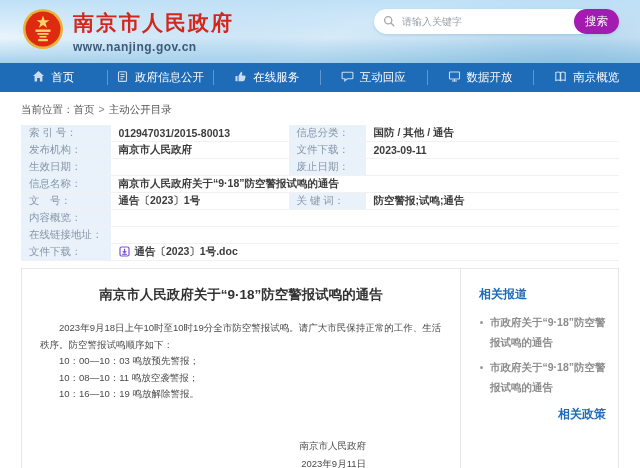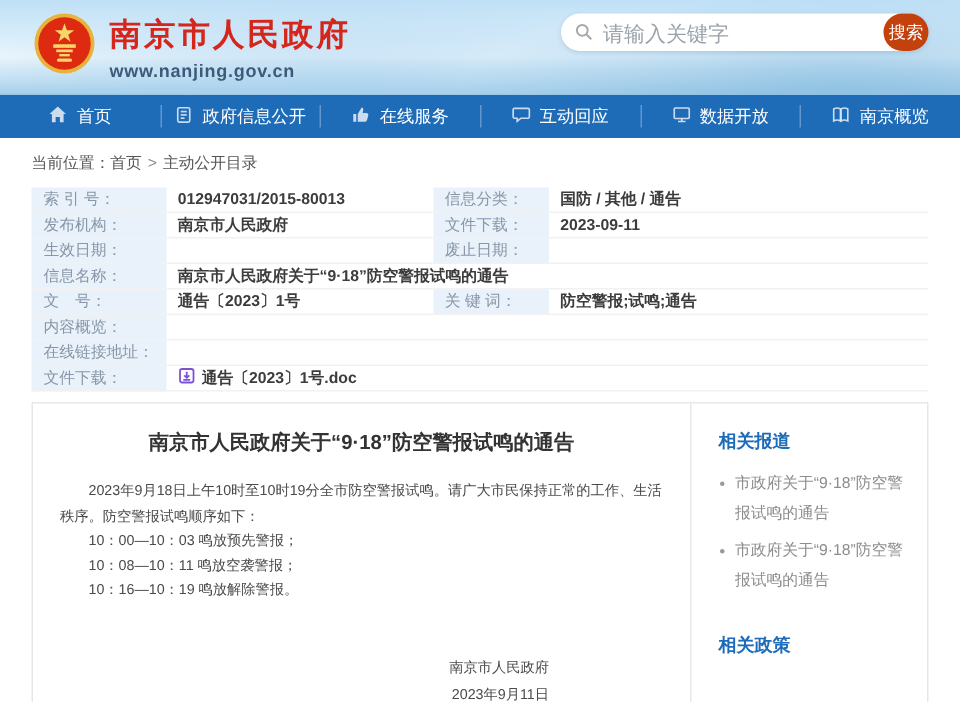--- a/index.html
+++ b/index.html
@@ -13,24 +13,24 @@
       radial-gradient(ellipse 460px 130px at 35% 118%, rgba(170,210,238,.85), rgba(170,210,238,0) 60%),
       linear-gradient(to bottom, #bfe0f6 0%, #dbeefb 42%, #edf7fd 60%, #c6e2f3 84%, #a3cfe9 100%);
   }
   .brand { position:absolute; left:22px; top:8px; display:flex; align-items:center; gap:9px; }
   .brand-text .site-name { font-size:21px; font-weight:bold; color:#d5261c; letter-spacing:2px; }
   .brand-text .site-url { font-size:12px; font-weight:bold; color:#3d5a78; letter-spacing:.5px; text-align:left; margin-top:3px; }
 
   .search { position:absolute; right:21px; top:9px; width:245px; height:25px; background:#fff;
     border-radius:13px; display:flex; align-items:center; box-shadow:0 1px 3px rgba(80,130,170,.25); }
   .search .mag { margin-left:9px; display:flex; }
-  .search input { flex:1; border:none; outline:none; background:transparent; font-size:14px;
+  .search input { flex:1; border:none; outline:none; background:transparent; font-size:10px;
     padding:0 6px; color:#333; font-family:inherit; }
   .search input::placeholder { color:#9aa3ab; }
-  .search-btn { width:45px; height:25px; border:none; border-radius:13px; background:#c2410c;
+  .search-btn { width:45px; height:25px; border:none; border-radius:13px; background:#a21caf;
     color:#fff; font-size:11.5px; cursor:pointer; font-family:inherit; }
 
   
   .nav { height:29px; background:#1e6bb8; display:flex; }
   .nav-item { flex:1; display:flex; align-items:center; justify-content:center; gap:6px;
     color:#fff; font-size:11.5px; cursor:pointer; position:relative; }
   .nav-item + .nav-item::before { content:""; position:absolute; left:0; top:7px; bottom:7px;
     width:1px; background:rgba(255,255,255,.3); }
   .nav-item svg { opacity:.85; }
 
@@ -53,23 +53,23 @@
   .content-wrap { width:598px; height:207px; margin:7px auto 0; border:1px solid #e7e7e7;
     display:flex; overflow:hidden; }
   .main { flex:1; padding:0 18px; }
   .article-title { text-align:center; font-size:13.5px; font-weight:bold; color:#333; margin-top:17px; }
   .para { font-size:9.5px; color:#4a4a4a; line-height:1.8; margin-top:15px; text-indent:2em; }
   .schedule div { font-size:9.5px; color:#4a4a4a; line-height:1.75; margin-left:2em; }
   .sign { text-align:right; font-size:9.5px; color:#4a4a4a; margin-top:34px; padding-right:76px; line-height:1.9; }
 
   .sidebar { width:158px; border-left:1px solid #e7e7e7; padding:17px 12px 0 18px; }
   .sb-title { color:#1e6bb8; font-size:12px; font-weight:bold; margin-bottom:10px; }
-  .sb-title.second { margin-top:24px; }
+  .sb-title.second { margin-top:8px;text-align:right; }
   .sb-item { font-size:10.5px; color:#8d8d8d; line-height:1.9; padding-left:11px; position:relative;
-    margin-bottom:5px; cursor:pointer; }
+    margin-bottom:5px; cursor:pointer;font-weight:bold; }
   .sb-item::before { content:""; position:absolute; left:1px; top:8px; width:3px; height:3px;
     border-radius:50%; background:#9a9a9a; }
 </style>
 </head>
 <body>
 
 <div class="banner">
   <div class="brand">
     <span>
       <svg width="42" height="42" viewBox="0 0 42 42">

